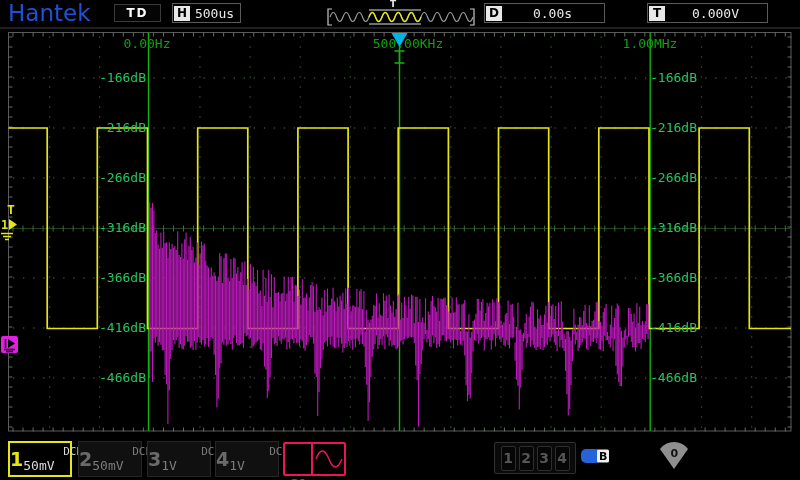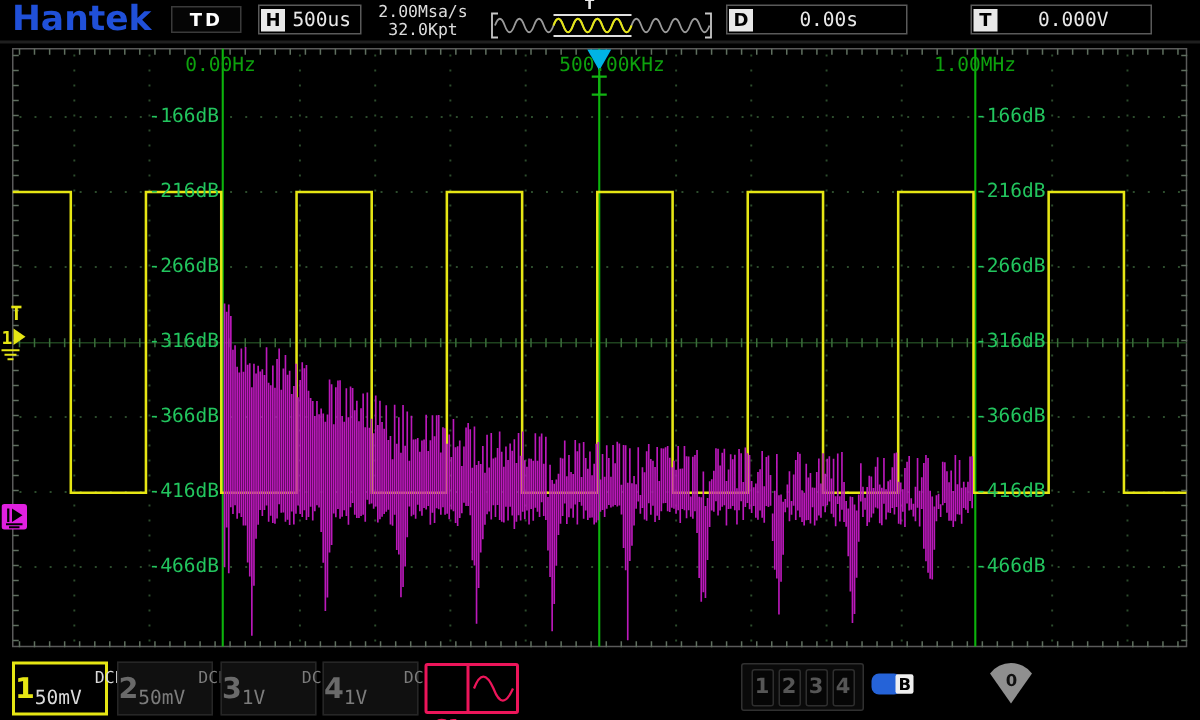--- a/index.html
+++ b/index.html
@@ -1,21 +1,21 @@
 <!DOCTYPE html>
 <html><head>
 <meta charset="utf-8">
 <style>
   * { margin:0; padding:0; box-sizing:border-box; }
   html,body { width:800px; height:480px; background:#000; overflow:hidden;
               font-family:"DejaVu Sans", sans-serif; }
   #screen { position:relative; width:800px; height:480px; background:#000; }
 
   
-  .logo { position:absolute; left:8px; top:0px; font-size:23px; font-weight:bold;
+  .logo { position:absolute; left:8px; top:0px; font-size:23px; font-weight:normal;
           color:#2050d8; letter-spacing:0px; font-family:"DejaVu Sans", sans-serif; }
   .mode-box { position:absolute; left:114px; top:4px; width:47px; height:18px;
               border:1px solid #3a3a3a; background:#050505; color:#ffffff;
               font-weight:bold; font-size:12px; letter-spacing:2px;
               display:flex; align-items:center; justify-content:center; }
   .hdr-box { position:absolute; top:3px; height:20px; border:1px solid #5a5a5a;
              background:#000; display:flex; align-items:center; padding:1px; }
   .hdr-key { width:16px; height:15px; background:#e8e8e8; color:#000;
              font-weight:bold; font-size:12px; display:flex; align-items:center;
              justify-content:center; font-family:"DejaVu Sans", sans-serif; }
@@ -88,24 +88,20 @@
 
   <div class="mode-box">
     <span>TD</span>
   </div>
 
   <div class="hdr-box" id="tb-box">
     <span class="hdr-key">H</span>
     <span class="hdr-val">500us</span>
   </div>
 
-  <div class="rate-block">
-    <div>2.00Msa/s</div>
-    <div>32.0Kpt</div>
-  </div>
 
   <div class="wave-pos">
     <span class="tlab">T</span>
     <svg width="150" height="26">
       <path d="M6,8 L2,8 L2,24 L6,24" stroke="#c8c8c8" stroke-width="1.2" fill="none"></path>
       <path d="M144,8 L148,8 L148,24 L144,24" stroke="#c8c8c8" stroke-width="1.2" fill="none"></path>
       <path d="M4,16 q3.25,-9 6.5,0 q3.25,9 6.5,0 q3.25,-9 6.5,0 q3.25,9 6.5,0 q3.25,-9 6.5,0 q3.25,9 6.5,0 q3.25,-9 6.5,0 q3.25,9 6.5,0 q3.25,-9 6.5,0 q3.25,9 6.5,0 q3.25,-9 6.5,0 q3.25,9 6.5,0 q3.25,-9 6.5,0 q3.25,9 6.5,0 q3.25,-9 6.5,0 q3.25,9 6.5,0 q3.25,-9 6.5,0 q3.25,9 6.5,0 q3.25,-9 6.5,0 q3.25,9 6.5,0 q3.25,-9 6.5,0 q3.25,9 6.5,0" stroke="#9a9a9a" stroke-width="1.2" fill="none"></path>
       <path d="M43,16 q3.25,-9 6.5,0 q3.25,9 6.5,0 q3.25,-9 6.5,0 q3.25,9 6.5,0 q3.25,-9 6.5,0 q3.25,9 6.5,0 q3.25,-9 6.5,0 q3.25,9 6.5,0" stroke="#e6e614" stroke-width="1.4" fill="none"></path>
       <line x1="43" y1="9" x2="95" y2="9" stroke="#e0e0e0" stroke-width="1.2"></line>
       <line x1="43" y1="23" x2="95" y2="23" stroke="#e0e0e0" stroke-width="1.2"></line>

